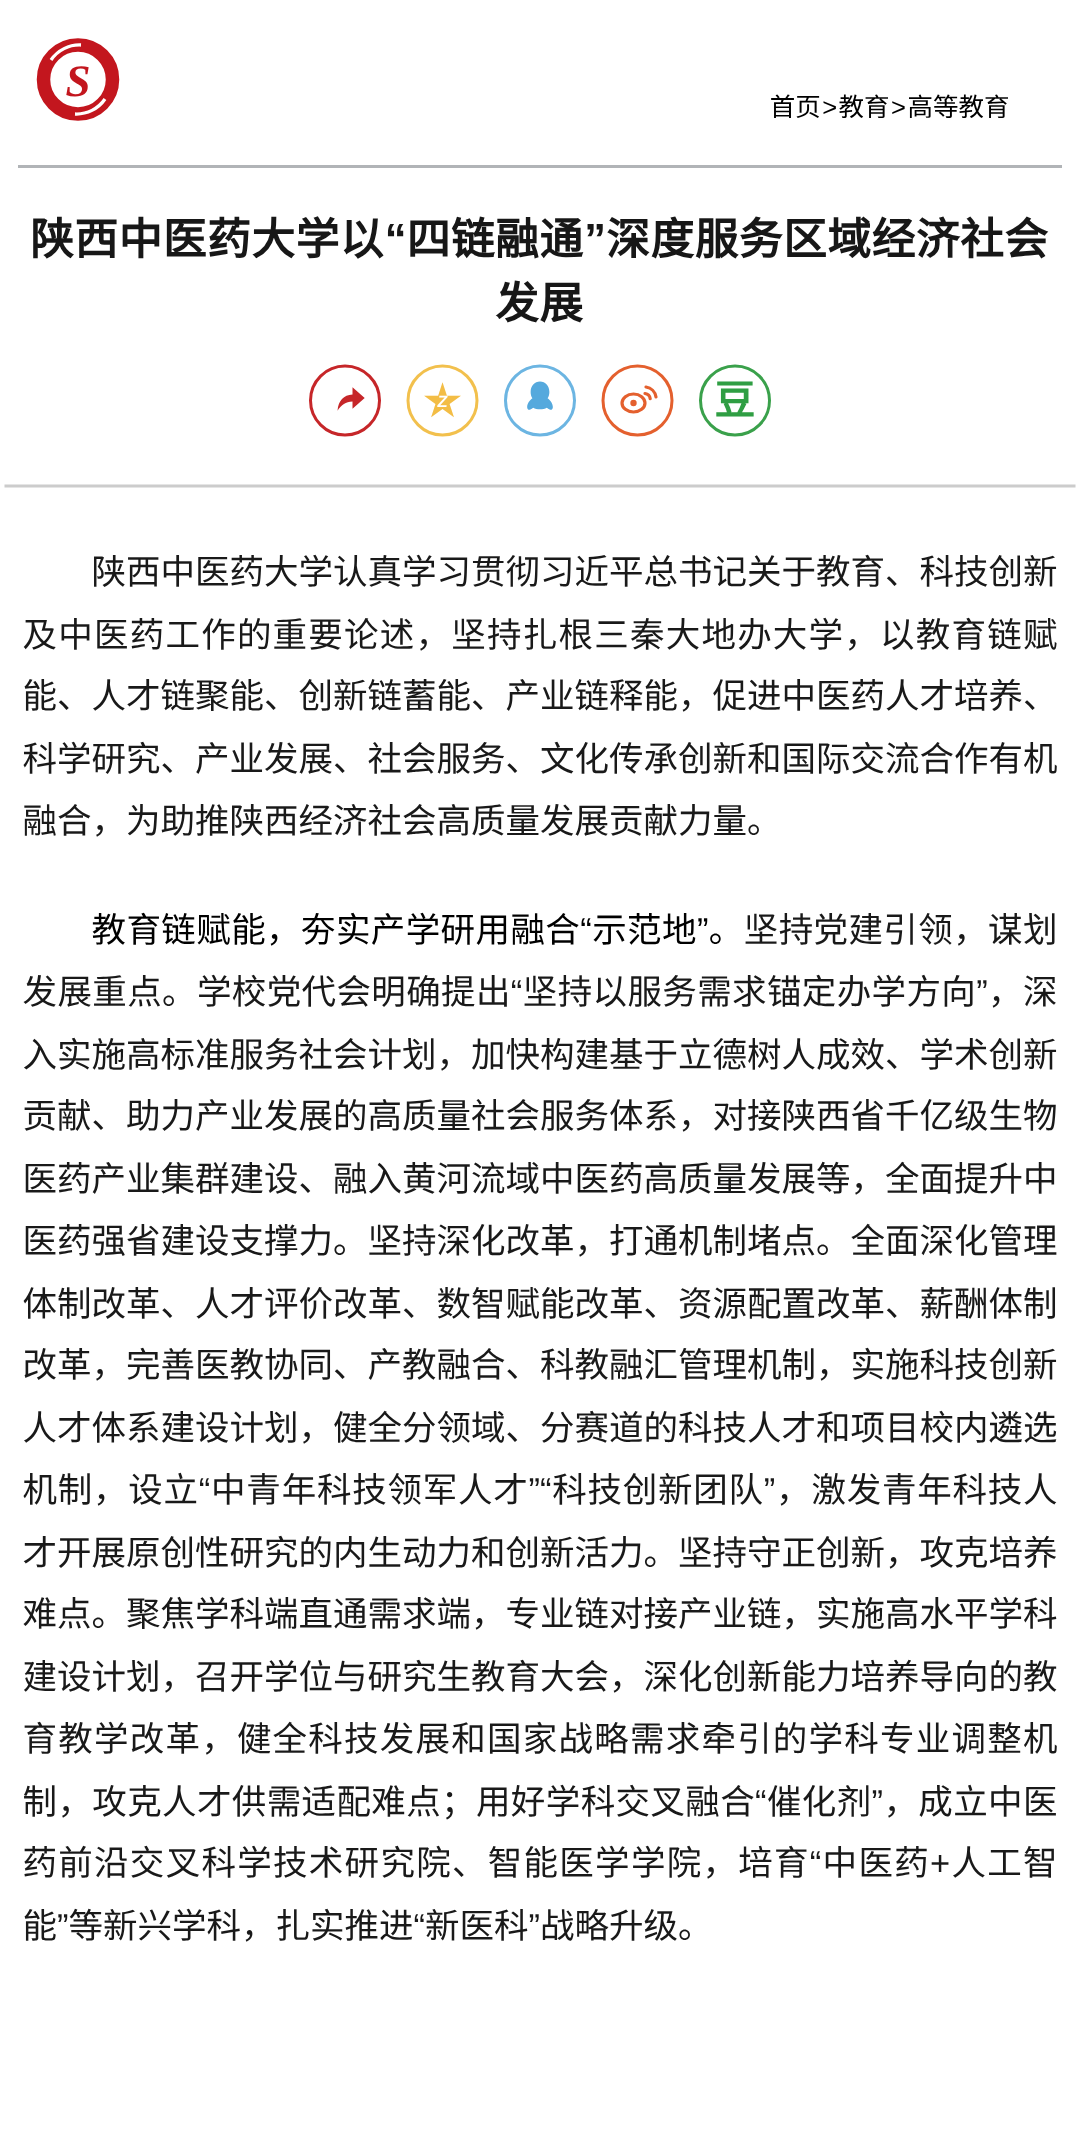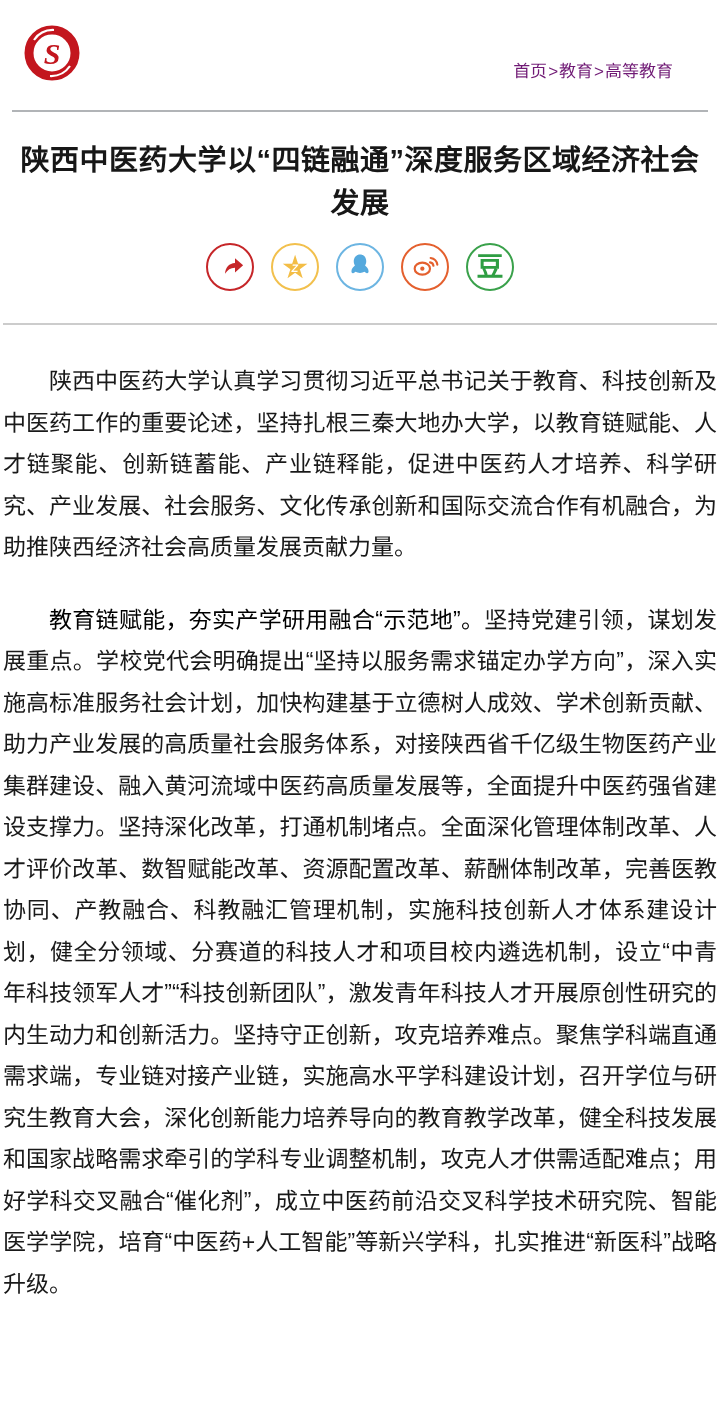--- a/index.html
+++ b/index.html
@@ -44,21 +44,21 @@
     line-height: 24px;
     letter-spacing: 0.5px;
     font-style: normal;
   }
   .logo-en .red-i { color: #c3161e; }
   .breadcrumb {
     position: absolute;
     right: 47px;
     top: 57px;
     font-size: 17px;
-    color: #701a75;
+    color: #000000;
     white-space: nowrap;
   }
   .breadcrumb span { cursor: pointer; }
   .crumb-sep { margin: 0 1px; }
 
   .divider-header {
     margin: 0 12px;
     border-top: 2px solid #b1b4b7;
   }
 
@@ -128,21 +128,21 @@
     line-height: 27px;
   }
 
   .divider-content {
     margin: 30px 3px 0 3px;
     border-top: 2px solid #cccccc;
   }
 
   
   .article-body {
-    margin: 0 3px;
+    margin: 0 15px;
     font-size: 23px;
     line-height: 41.5px;
     color: #191919;
     text-align: justify;
     padding-bottom: 14px;
   }
   .article-body p { text-indent: 2em; }
   .para-1 { margin-top: 36px; }
   .para-2 { margin-top: 31px; }
   .para-lead { font-weight: 400; color: #000000; }

